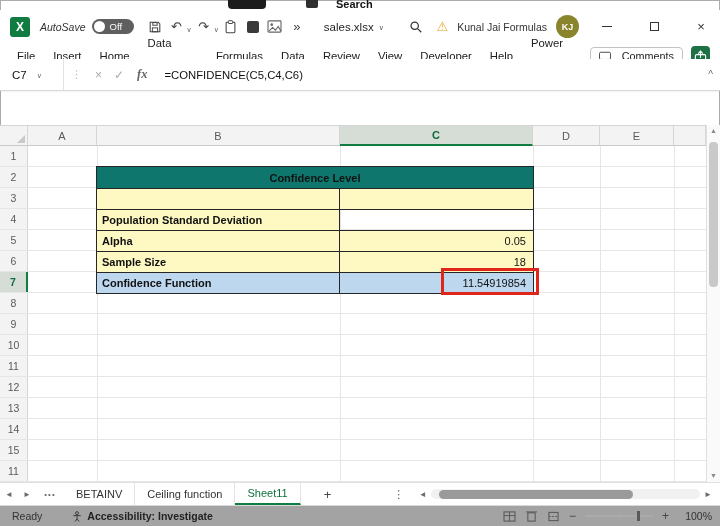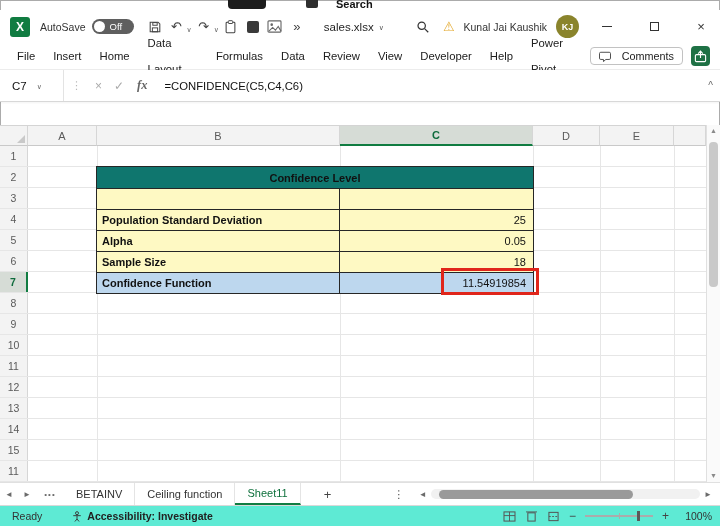--- a/index.html
+++ b/index.html
@@ -9,21 +9,21 @@
 
   
   .frag-pill { position:absolute; left:228px; top:0; width:38px; height:9px; background:#1c1c1c; border-radius:0 0 4px 4px; }
   .frag-ico  { position:absolute; left:306px; top:0; width:12px; height:8px; background:#2e2e2e; border-radius:0 0 2px 2px; }
   .frag-search { position:absolute; left:336px; top:-2px; font-size:11px; font-weight:700; color:#141414; }
 
   
   .titlebar { position:absolute; left:0; top:10px; width:100%; height:33px; display:flex; align-items:center; padding-left:10px; background:#fff; }
   .xlogo { width:20px; height:20px; background:#107C41; border-radius:3px; color:#fff; font-weight:700; font-size:12px; display:flex; align-items:center; justify-content:center; margin-right:10px; }
   .autosave { display:flex; align-items:center; gap:6px; margin-right:10px; }
-  .as-label { font-size:10.5px; color:#333; }
+  .as-label { font-size:10.5px; color:#333;font-style:italic; }
   .as-pill { width:42px; height:15px; background:#5f5f5f; border-radius:8px; position:relative; }
   .as-knob { position:absolute; left:2px; top:2px; width:11px; height:11px; background:#fff; border-radius:50%; }
   .as-state { position:absolute; left:18px; top:1.5px; color:#fff; font-size:9.5px; }
   .tb-ico { display:flex; align-items:center; justify-content:center; min-width:18px; height:24px; margin:0 2px; color:#444; font-size:13px; }
   .tb-chev { font-size:7px; color:#666; margin:0 1px 0 -1px; align-self:center; padding-top:6px; }
   .dark-sq { width:12px; height:12px; background:#3a3a3a; border-radius:2px; }
   .doc-title { display:flex; align-items:center; gap:5px; margin-left:16px; font-size:11.5px; color:#1f1f1f; }
   .doc-title .chev { font-size:7px; color:#555; padding-top:3px; }
   .tb-right { margin-left:auto; display:flex; align-items:center; gap:9px; }
   .warn { color:#E3A82B; font-size:13px; }
@@ -34,21 +34,21 @@
   .max-shape { width:9px; height:9px; border:1px solid #333; }
   .close-glyph { font-size:13px; }
 
   
   .menubar { position:absolute; left:0; top:43px; width:100%; height:27px; display:flex; align-items:center; padding-left:8px; border-bottom:1px solid #ECECEC; background:#fff; }
   .rtab { padding:0 9px; font-size:11.3px; color:#202020; line-height:26px; }
   .comments-btn { margin-left:auto; display:flex; align-items:center; gap:11px; border:1px solid #C2C2C2; border-radius:4px; padding:2px 8px; font-size:10.8px; color:#222; background:#fff; }
   .share-btn { margin:0 10px 0 8px; width:23px; height:20px; background:#1E7145; border-radius:4px; display:flex; align-items:center; justify-content:center; }
 
   
-  .formulabar { position:absolute; left:0; top:70px; width:100%; height:32px; background:#fff; border-bottom:1px solid #D8D8D8; display:flex; align-items:center; box-shadow:0 1px 2px rgba(0,0,0,0.05); }
+  .formulabar { position:absolute; left:0; top:59px; width:100%; height:32px; background:#fff; border-bottom:1px solid #D8D8D8; display:flex; align-items:center; box-shadow:0 1px 2px rgba(0,0,0,0.05); }
   .namebox { width:64px; height:100%; display:flex; align-items:center; padding-left:12px; gap:10px; border-right:1px solid #E3E3E3; font-size:11.5px; color:#111; }
   .namebox .chev { font-size:7px; color:#666; padding-top:3px; }
   .fb-splitter { color:#B9B9B9; font-size:11px; margin:0 7px; }
   .fb-ico { color:#ABABAB; font-size:12px; margin:0 6px; }
   .fb-fx { color:#666; font-style:italic; font-family:"Liberation Serif", serif; font-size:12.5px; font-weight:700; margin:0 7px; }
   .fb-formula { margin-left:10px; font-size:11.3px; color:#111; }
   .fb-collapse { position:absolute; right:7px; color:#666; font-size:10px; }
 
   
   .grid-head { position:absolute; left:0; top:125px; width:706px; height:21px; display:flex; border-top:1px solid #D4D4D4; }
@@ -93,21 +93,21 @@
   .stab:first-of-type { border-left:1px solid #E4E4E4; }
   .stab.active { color:#0E703C; font-weight:400; border-bottom:2px solid #107C41; }
   .sadd { width:30px; display:flex; align-items:center; justify-content:center; font-size:13px; color:#444; margin-left:12px; }
   .skebab { width:20px; display:flex; align-items:center; justify-content:center; color:#555; font-size:11px; margin-left:46px; }
   .hscroll { flex:1; display:flex; align-items:center; margin:0 6px 0 8px; gap:2px; }
   .hs-arrow { color:#6b6b6b; font-size:8px; width:12px; text-align:center; }
   .hs-track { flex:1; height:10px; background:#F1F1F1; border-radius:5px; position:relative; }
   .hs-thumb { position:absolute; left:3%; top:0.5px; width:72%; height:9px; background:#9A9A9A; border-radius:5px; }
 
   
-  .statusbar { position:absolute; left:0; top:505px; width:100%; height:21px; background:#5eead4; border-top:1px solid #D9D9D9; display:flex; align-items:center; font-size:10.5px; color:#333; }
+  .statusbar { position:absolute; left:0; top:505px; width:100%; height:21px; background:#a3a3a3; border-top:1px solid #D9D9D9; display:flex; align-items:center; font-size:10.5px; color:#333; }
   .sb-ready { margin-left:12px; }
   .sb-access { margin-left:30px; display:flex; align-items:center; gap:5px; font-weight:700; color:#222; }
   .sb-right { margin-left:auto; display:flex; align-items:center; gap:9px; margin-right:8px; }
   .viewico { display:flex; align-items:center; }
   .zoom-minus,.zoom-plus { color:#444; font-size:12px; }
   .zoom-track { width:68px; height:2px; background:#ABABAB; position:relative; }
   .zoom-tick { position:absolute; left:50%; top:-2px; width:1px; height:6px; background:#ABABAB; }
   .zoom-thumb { position:absolute; left:76%; top:-4px; width:3px; height:10px; background:#5A5A5A; }
   .zoom-label { width:34px; text-align:right; }
 </style>
@@ -162,21 +162,21 @@
       <span class="chev">∨</span>
     </div>
     <div class="tb-right">
       <span class="tb-ico">
         <svg width="14" height="14" viewBox="0 0 16 16">
             <circle cx="6.5" cy="6.5" r="4.2" fill="none" stroke="#333" stroke-width="1.4"></circle>
             <path d="M9.8 9.8 14 14" stroke="#333" stroke-width="1.4"></path>
           </svg>
       </span>
       <span class="warn">⚠</span>
-      <span class="uname">Kunal Jai Kaushik</span>
+      <span class="uname">Kunal Jai Formulas</span>
       <span class="avatar">KJ</span>
       <span class="winbtn">
           <span class="min-shape"></span>
         </span>
       <span class="winbtn">
           <span class="max-shape"></span>
         </span>
       <span class="winbtn close-glyph">×</span>
     </div>
   </div>
@@ -291,21 +291,20 @@
     <div class="tbl">
       <div class="trow t-title">
         <div class="tc">Confidence Level</div>
       </div>
       <div class="trow orange">
         <div class="tc b"></div>
         <div class="tc c"></div>
       </div>
       <div class="trow orange">
         <div class="tc b">Population Standard Deviation</div>
-        <div class="tc c">25</div>
       </div>
       <div class="trow orange">
         <div class="tc b">Alpha</div>
         <div class="tc c">0.05</div>
       </div>
       <div class="trow orange">
         <div class="tc b">Sample Size</div>
         <div class="tc c">18</div>
       </div>
       <div class="trow blue">

